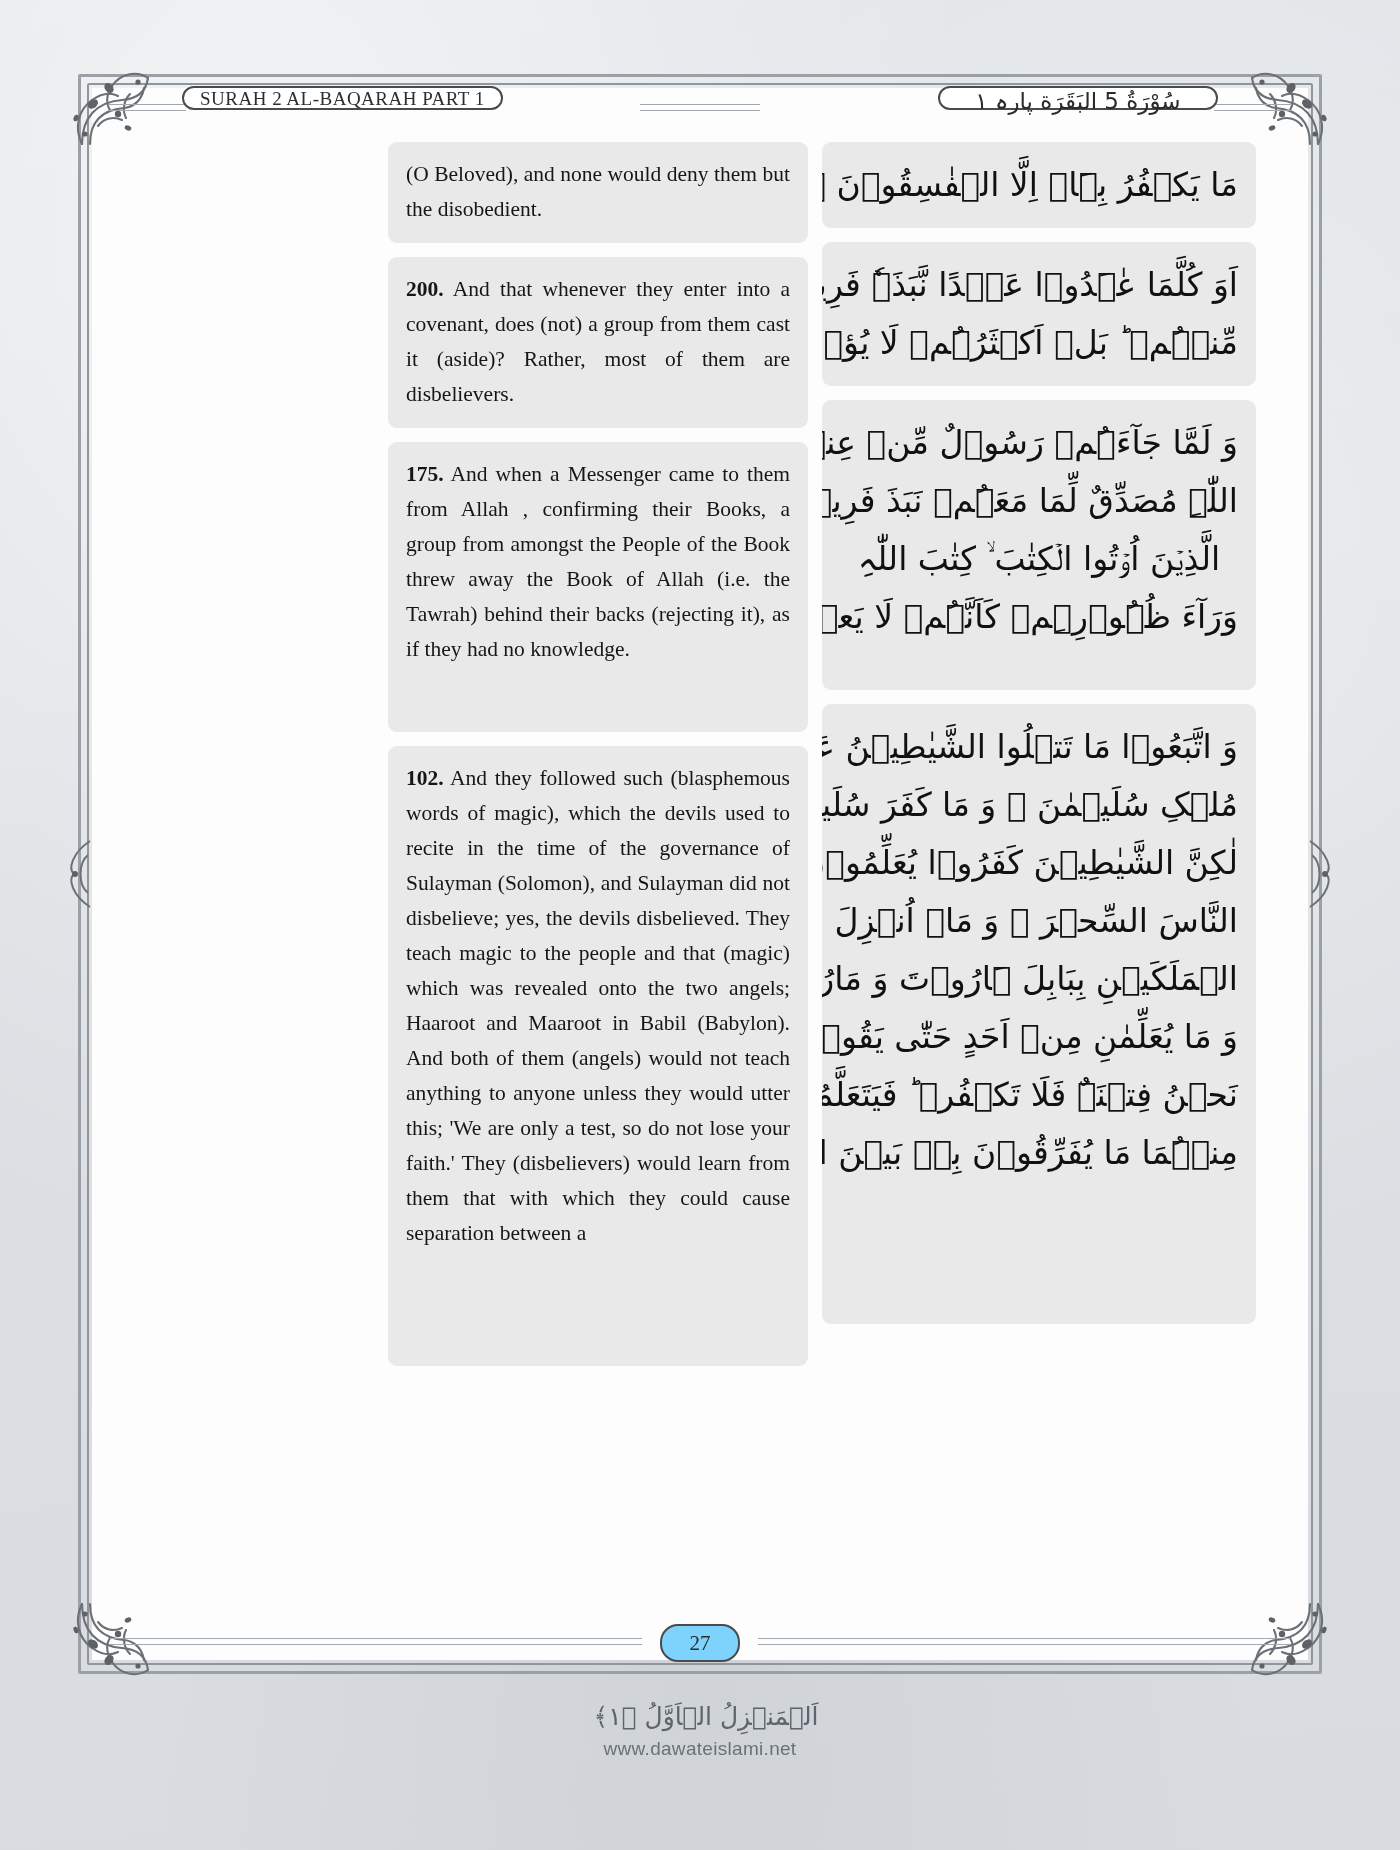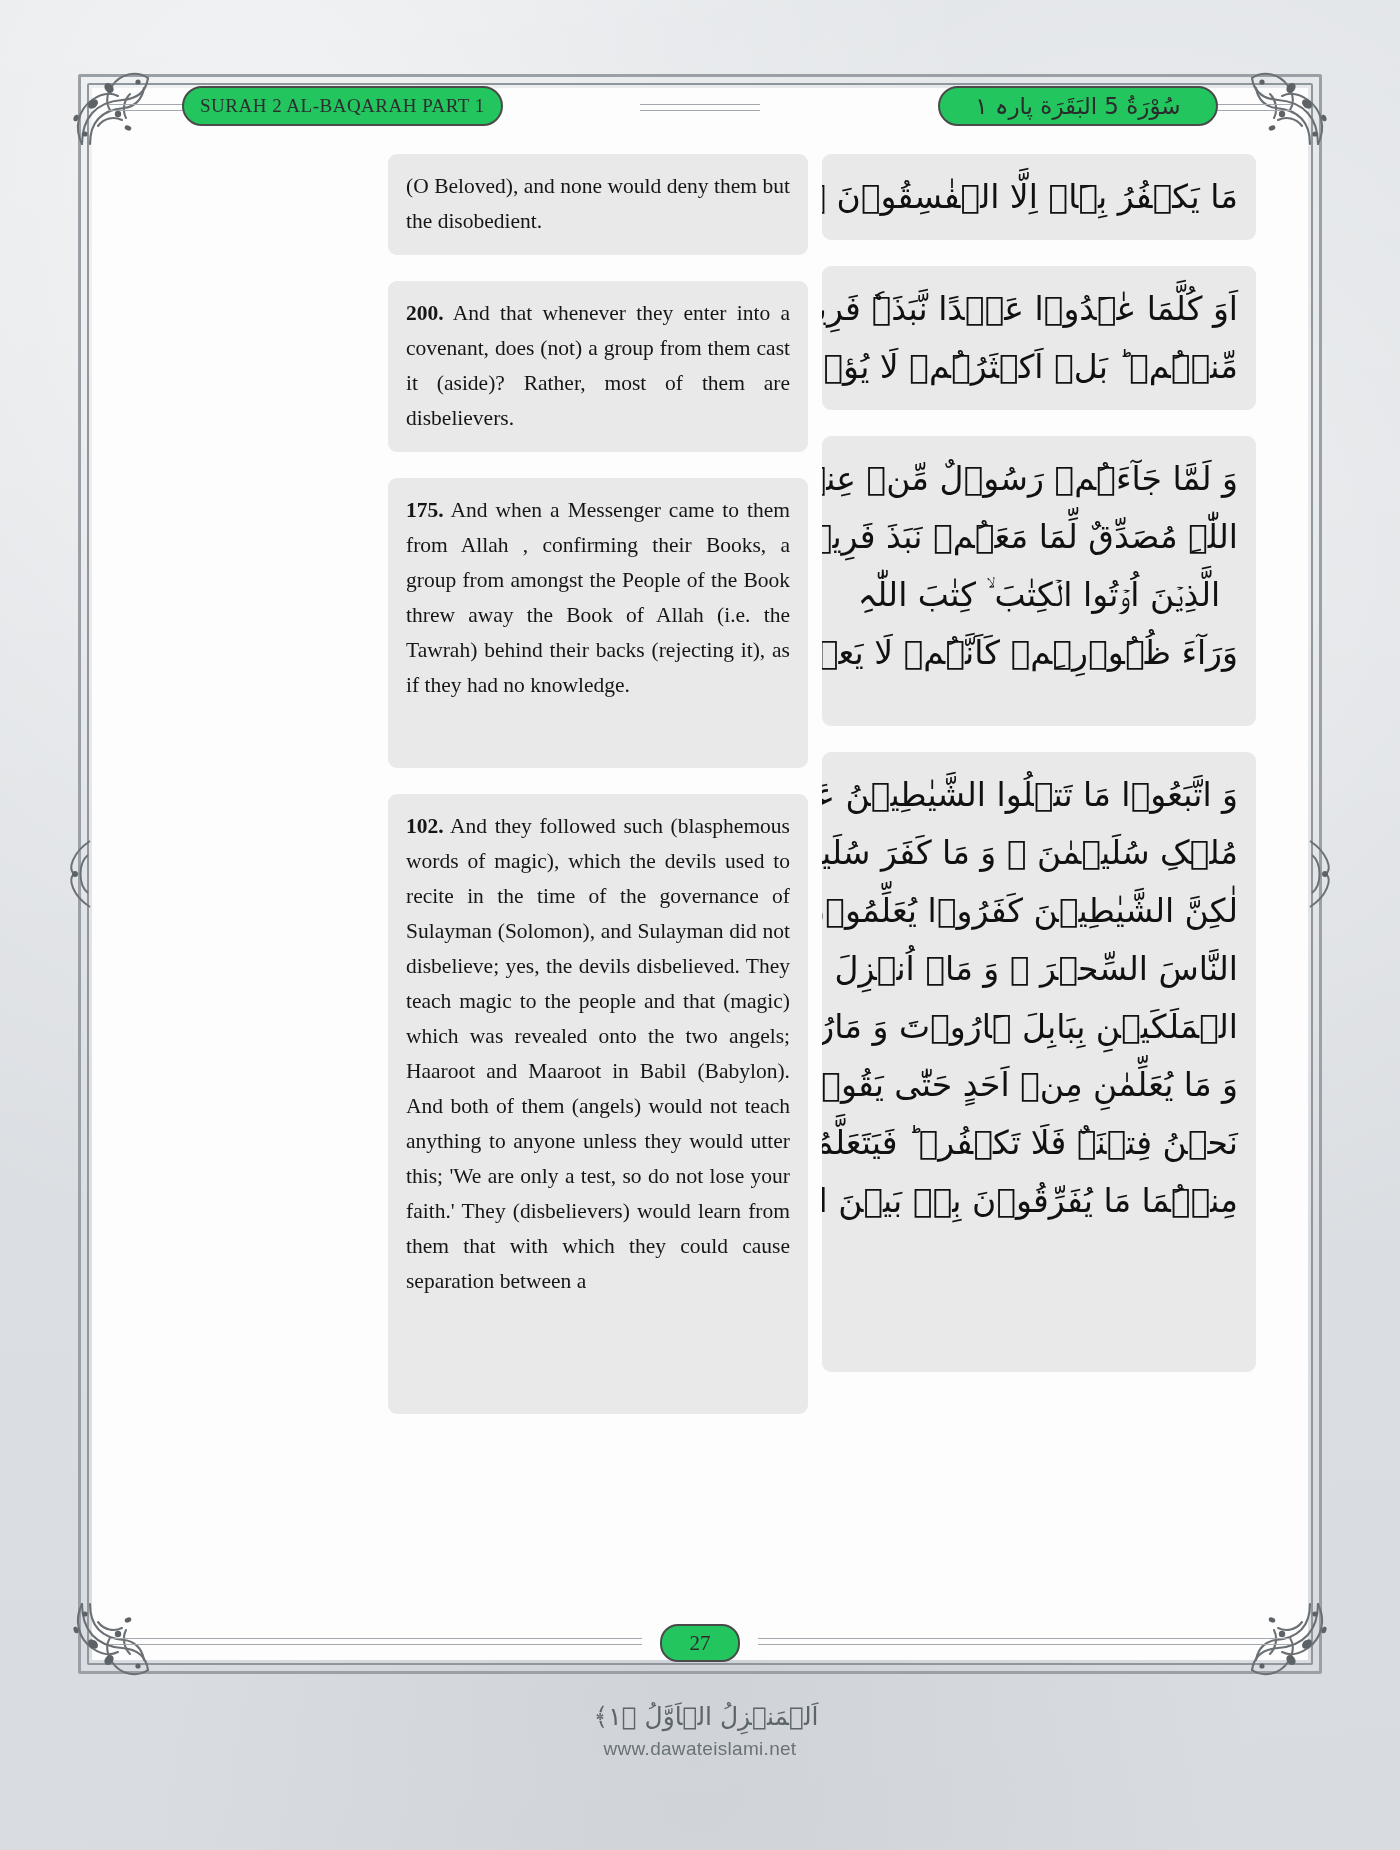--- a/index.html
+++ b/index.html
@@ -81,26 +81,25 @@
   .header-band {
     position: absolute;
     left: 14px;
     top: 6px;
     right: 14px;
     height: 56px;
   }
   .cartouche {
     position: absolute;
     top: 6px;
-    height: 40px;
+    height: 24px;
     border: 2.5px solid #4a4a4a;
     border-radius: 22px;
-    background: #22c55e;
+    background: #ffffff;
     display: flex;
-    align-items: center;
     justify-content: center;
     box-sizing: border-box;
     padding: 0 16px;
   }
   .cartouche-en { left: 90px;  min-width: 300px; }
   .cartouche-ar { right: 90px; min-width: 280px; }
 
   .hdr-en-text {
     font-family: "Liberation Serif", serif;
     font-size: 19px;
@@ -149,21 +148,20 @@
     gap: 14px;
     overflow: hidden;
   }
   .col-ar { width: 434px; flex: none; }
   .col-en { width: 420px; flex: none; }
 
   .vbox {
     background: #e9e9ea;
     border-radius: 9px;
     box-sizing: border-box;
-    margin-top: 12px;
   }
   .vbox-en {
     padding: 15px 18px 16px 18px;
     font-size: 21.5px;
     line-height: 35px;
     color: #161616;
     text-align: justify;
     text-justify: inter-word;
     hyphens: none;
   }
@@ -200,21 +198,21 @@
   }
   .page-num-cartouche {
     position: absolute;
     left: 50%;
     transform: translateX(-50%);
     top: 6px;
     min-width: 76px;
     height: 34px;
     border: 2.5px solid #4a4a4a;
     border-radius: 18px;
-    background: #22c55e;
+    background: #7dd3fc;
     display: flex;
     align-items: center;
     justify-content: center;
   }
   .page-num {
     font-family: "Liberation Serif", serif;
     font-size: 21px;
     color: #2b2b2b;
   }
   .ftr-rule {

